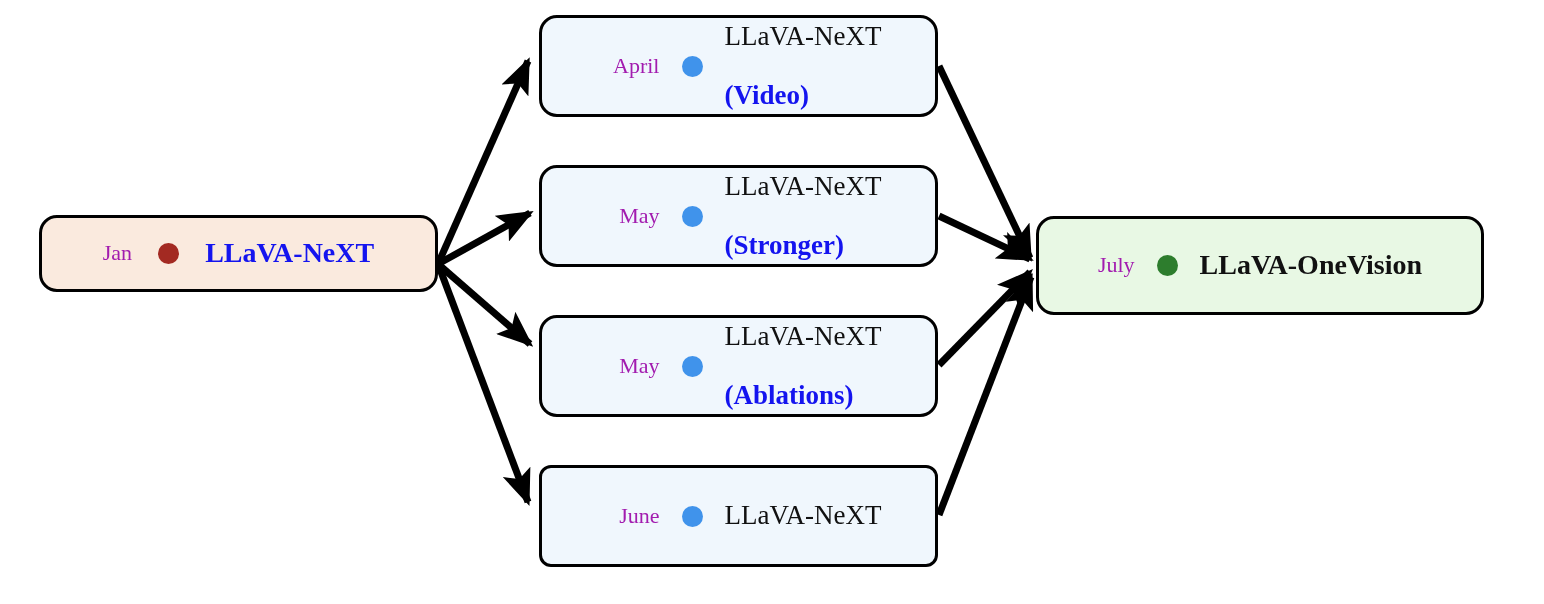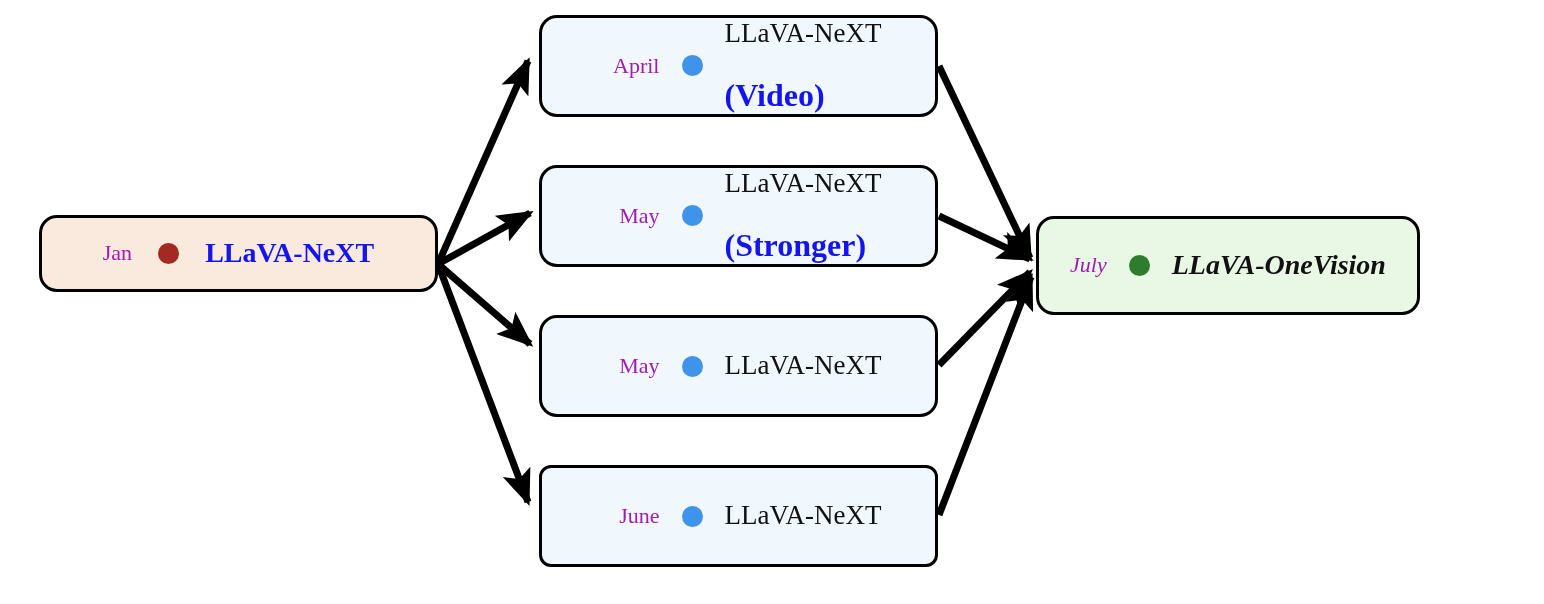--- a/index.html
+++ b/index.html
@@ -67,21 +67,21 @@
     text-align: center;
   }
 
   .label-main {
     font-size: 27px;
     color: #111111;
     white-space: nowrap;
   }
 
   .label-sub {
-    font-size: 32px;
+    font-size: 27px;
     font-weight: bold;
     color: #1414ef;
     white-space: nowrap;
     margin-top: 30px;
   }
 
   
   .node--root {
     left: 39px;
     top: 215px;
@@ -113,24 +113,23 @@
 
   .node--mid.n1 { top: 15px; }
   .node--mid.n2 { top: 165px; }
   .node--mid.n3 { top: 315px; }
   .node--mid.n4 { top: 465px; border-radius: 12px; }
 
   
   .node--final {
     left: 1036px;
     top: 216px;
-    width: 384px;
+    width: 448px;
     height: 99px;
     background: #e8f8e4;
-    font-style: italic;
   }
   .node--final .dot { background: #2d7d2d; }
   .node--final .label-main {
     font-weight: bold;
     color: #111111;
     font-size: 28px;
   }
 </style>
 </head>
 <body>
@@ -188,20 +187,21 @@
       </span>
     </div>
   </div>
 
   <div class="node node--mid n3">
     <div class="node-inner">
       <span class="month">May</span>
       <span class="dot"></span>
       <span class="labels">
         <span class="label-main">LLaVA-NeXT</span>
+        <span class="label-sub">(Ablations)</span>
       </span>
     </div>
   </div>
 
   <div class="node node--mid n4">
     <div class="node-inner">
       <span class="month">June</span>
       <span class="dot"></span>
       <span class="labels">
         <span class="label-main">LLaVA-NeXT</span>

